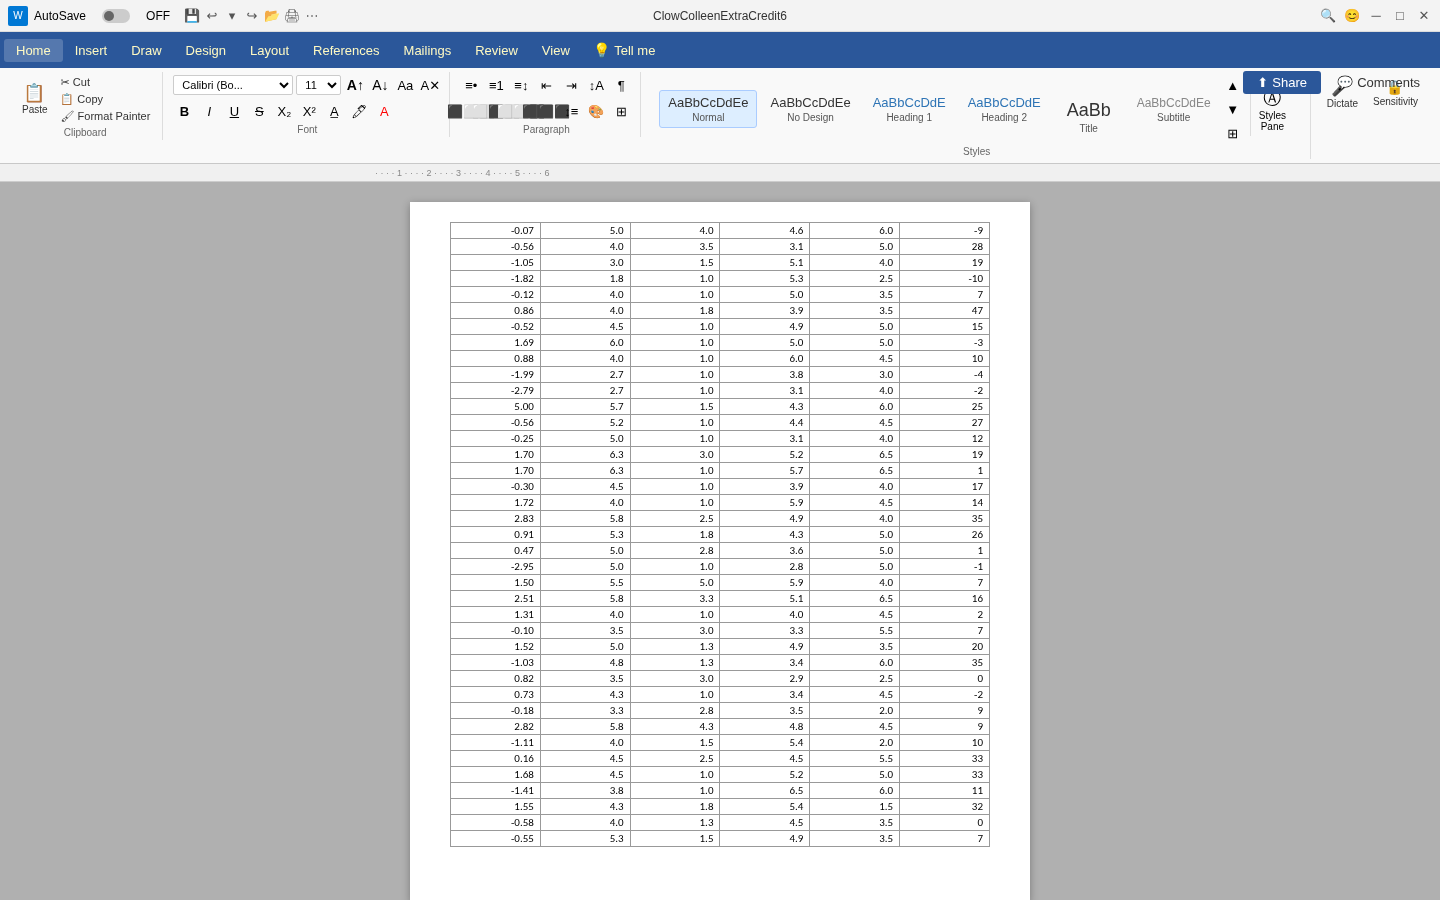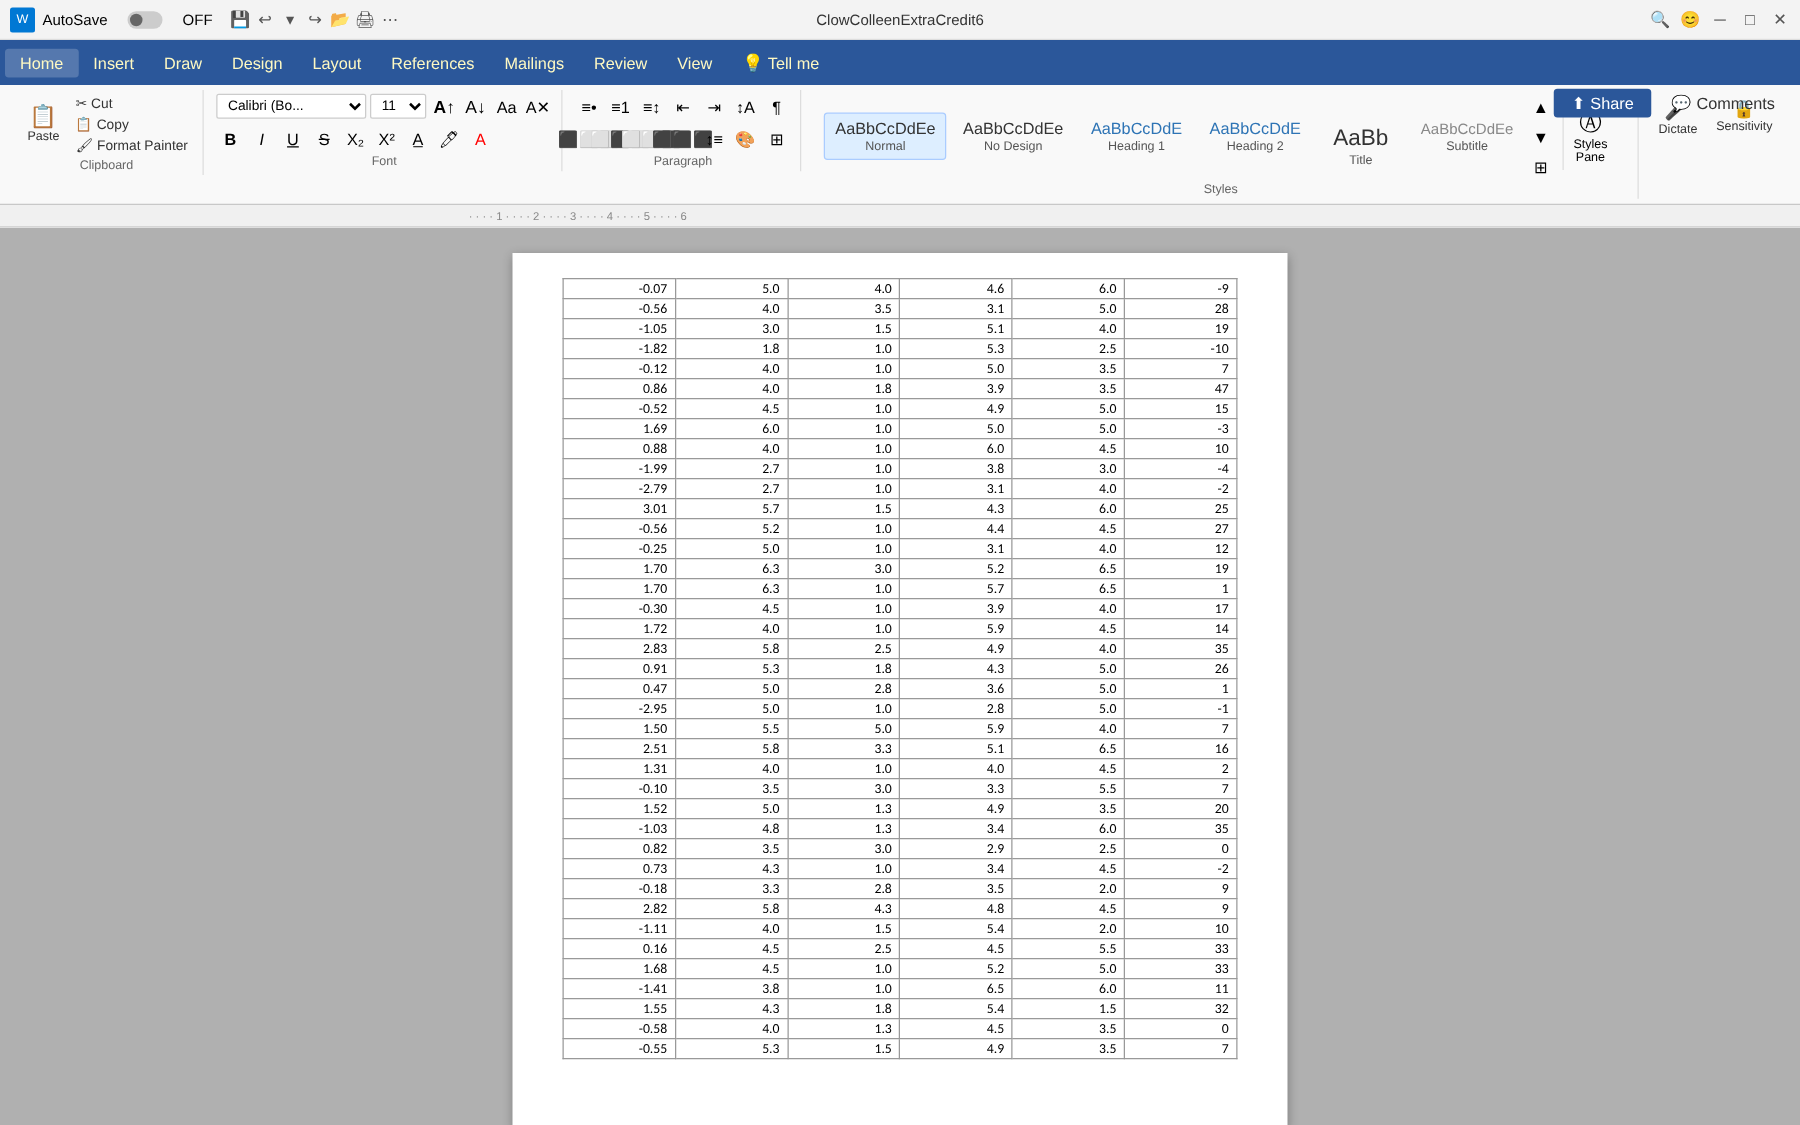--- a/index.html
+++ b/index.html
@@ -509,21 +509,21 @@
           </tr>
           <tr>
             <td>-2.79</td>
             <td>2.7</td>
             <td>1.0</td>
             <td>3.1</td>
             <td>4.0</td>
             <td>-2</td>
           </tr>
           <tr>
-            <td>3.01</td>
+            <td>5.00</td>
             <td>5.7</td>
             <td>1.5</td>
             <td>4.3</td>
             <td>6.0</td>
             <td>25</td>
           </tr>
           <tr>
             <td>-0.56</td>
             <td>5.2</td>
             <td>1.0</td>

